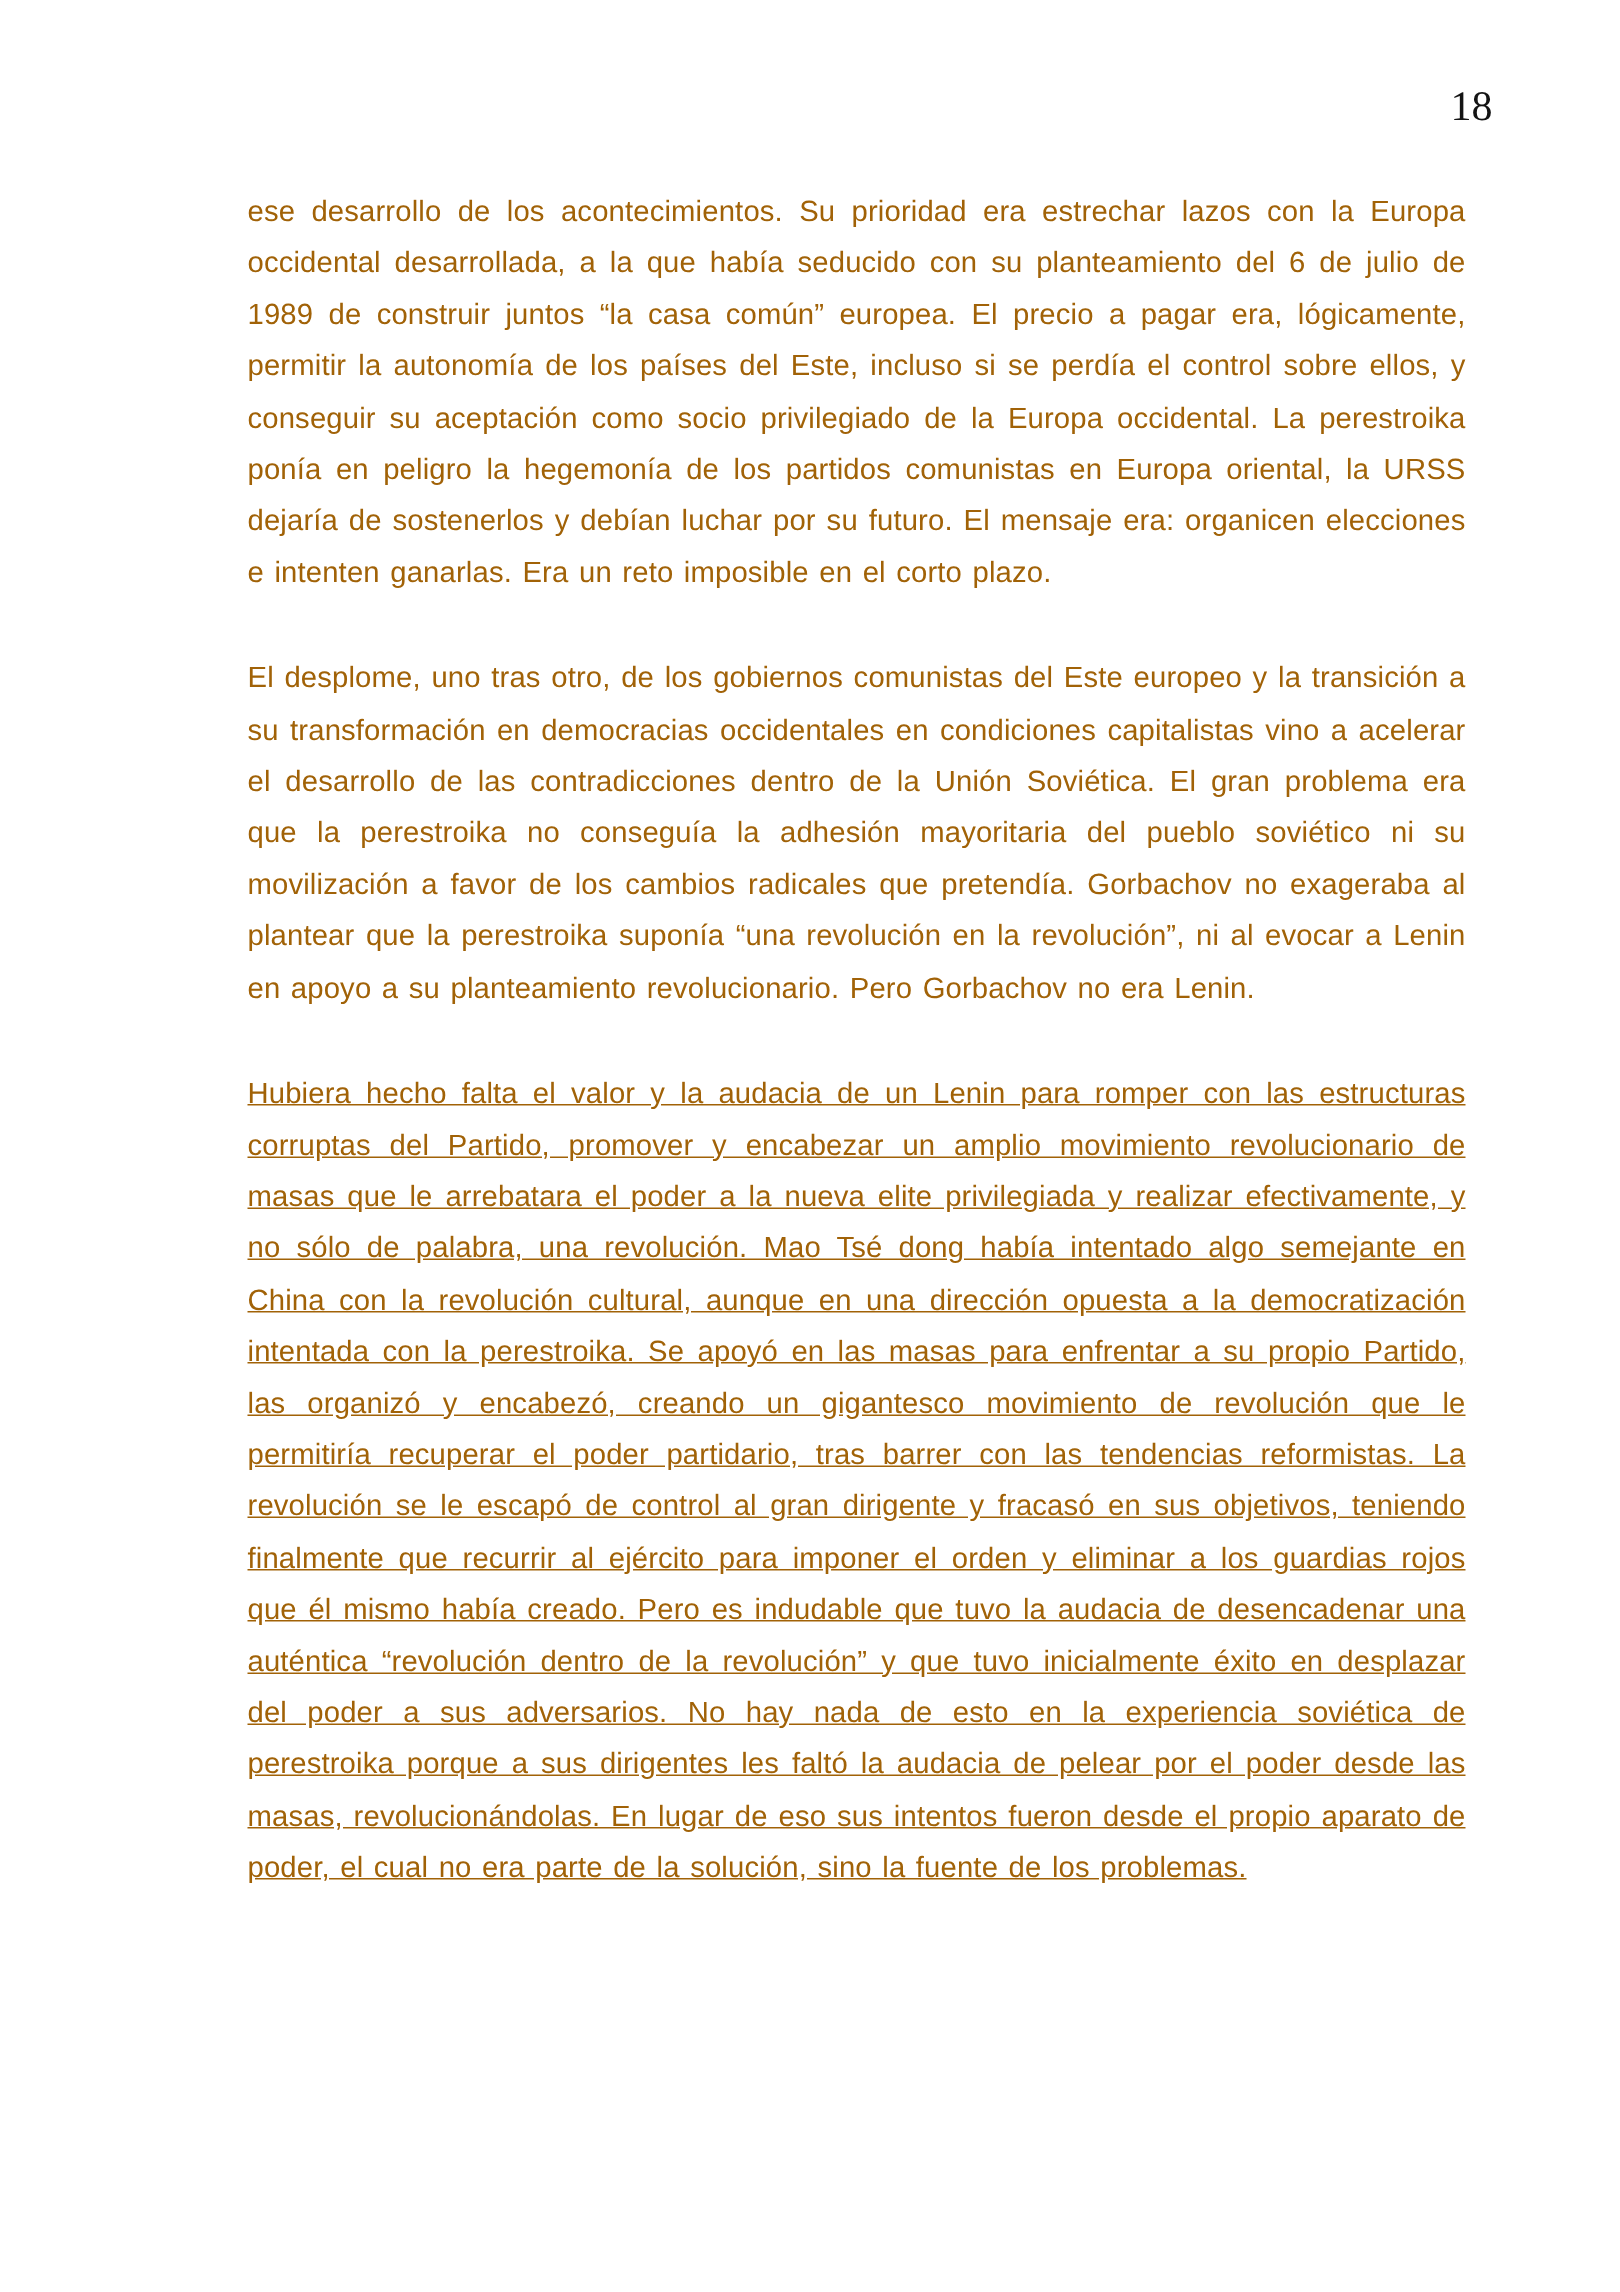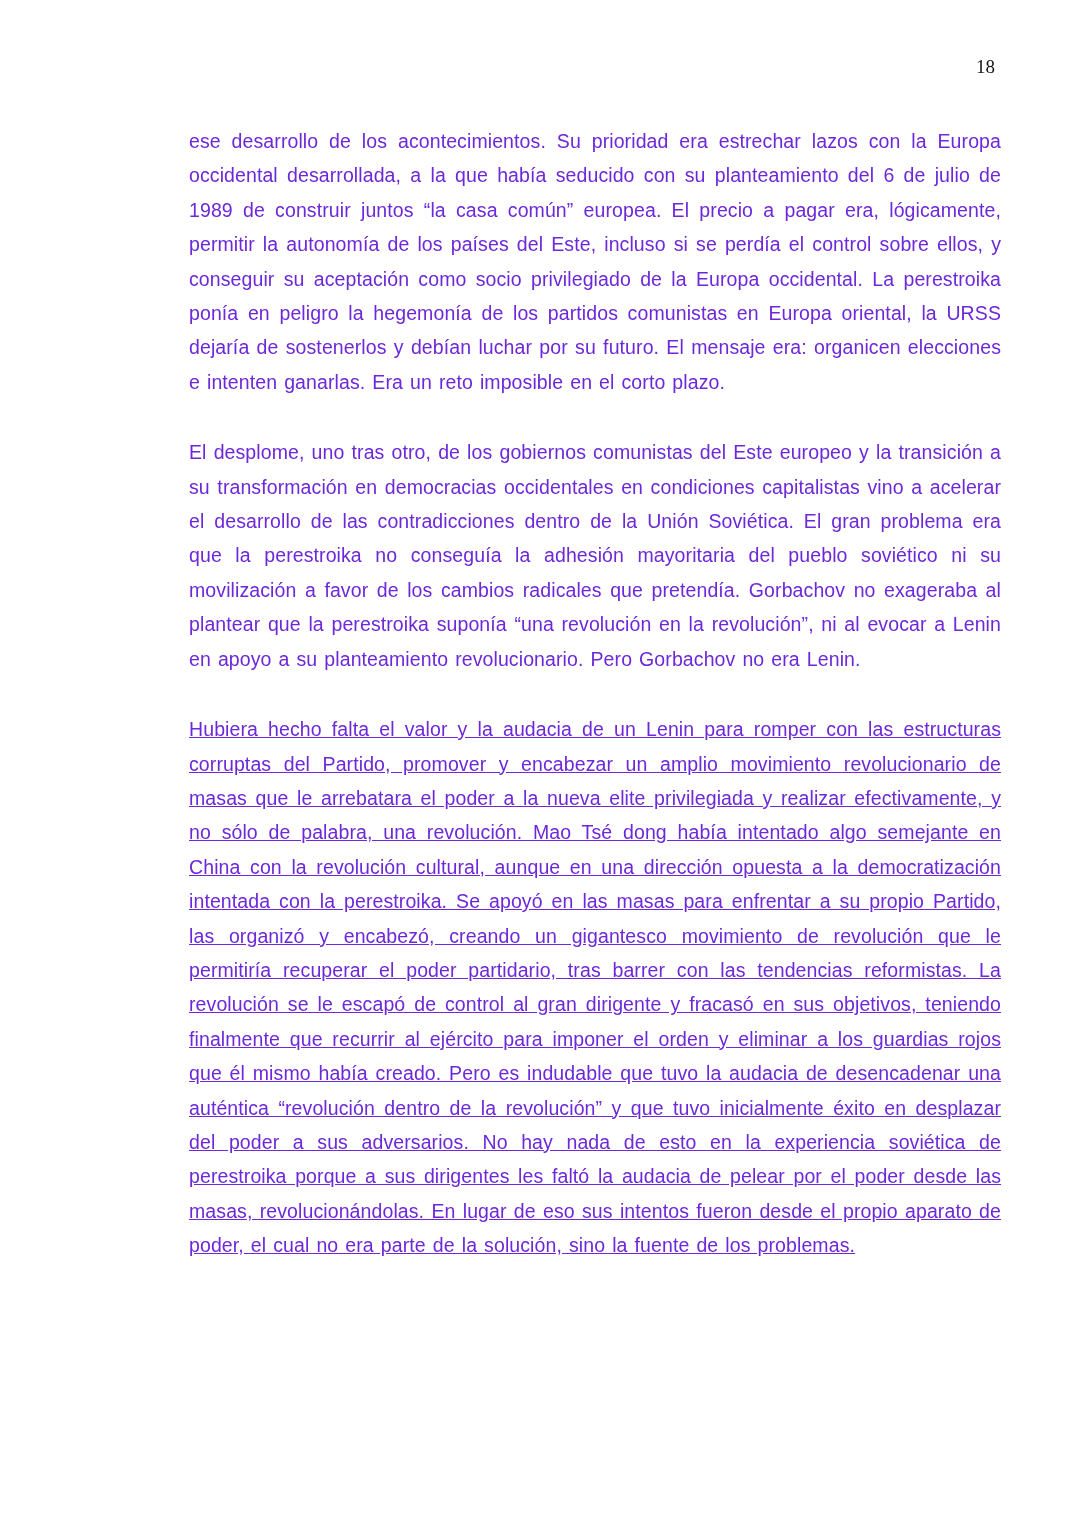--- a/index.html
+++ b/index.html
@@ -14,29 +14,29 @@
     background: #ffffff;
     overflow: hidden;
   }
   .page-number {
     position: absolute;
     top: 56px;
     left: 183px;
     width: 812px;
     text-align: right;
     font-family: "Liberation Serif", serif;
-    font-size: 19px;
+    font-size: 28px;
     color: #141414;
   }
   .content {
     position: absolute;
     top: 124px;
-    left: 189px;
+    left: 165px;
     width: 812px;
-    color: #6d28d9;
+    color: #a16207;
   }
   .content p {
     font-family: "Liberation Sans", sans-serif;
     font-size: 19.5px;
     line-height: 34.4px;
     text-align: justify;
     text-justify: inter-word;
     margin: 0 0 36px 0;
     letter-spacing: 0.1px;
     word-spacing: 1.5px;

